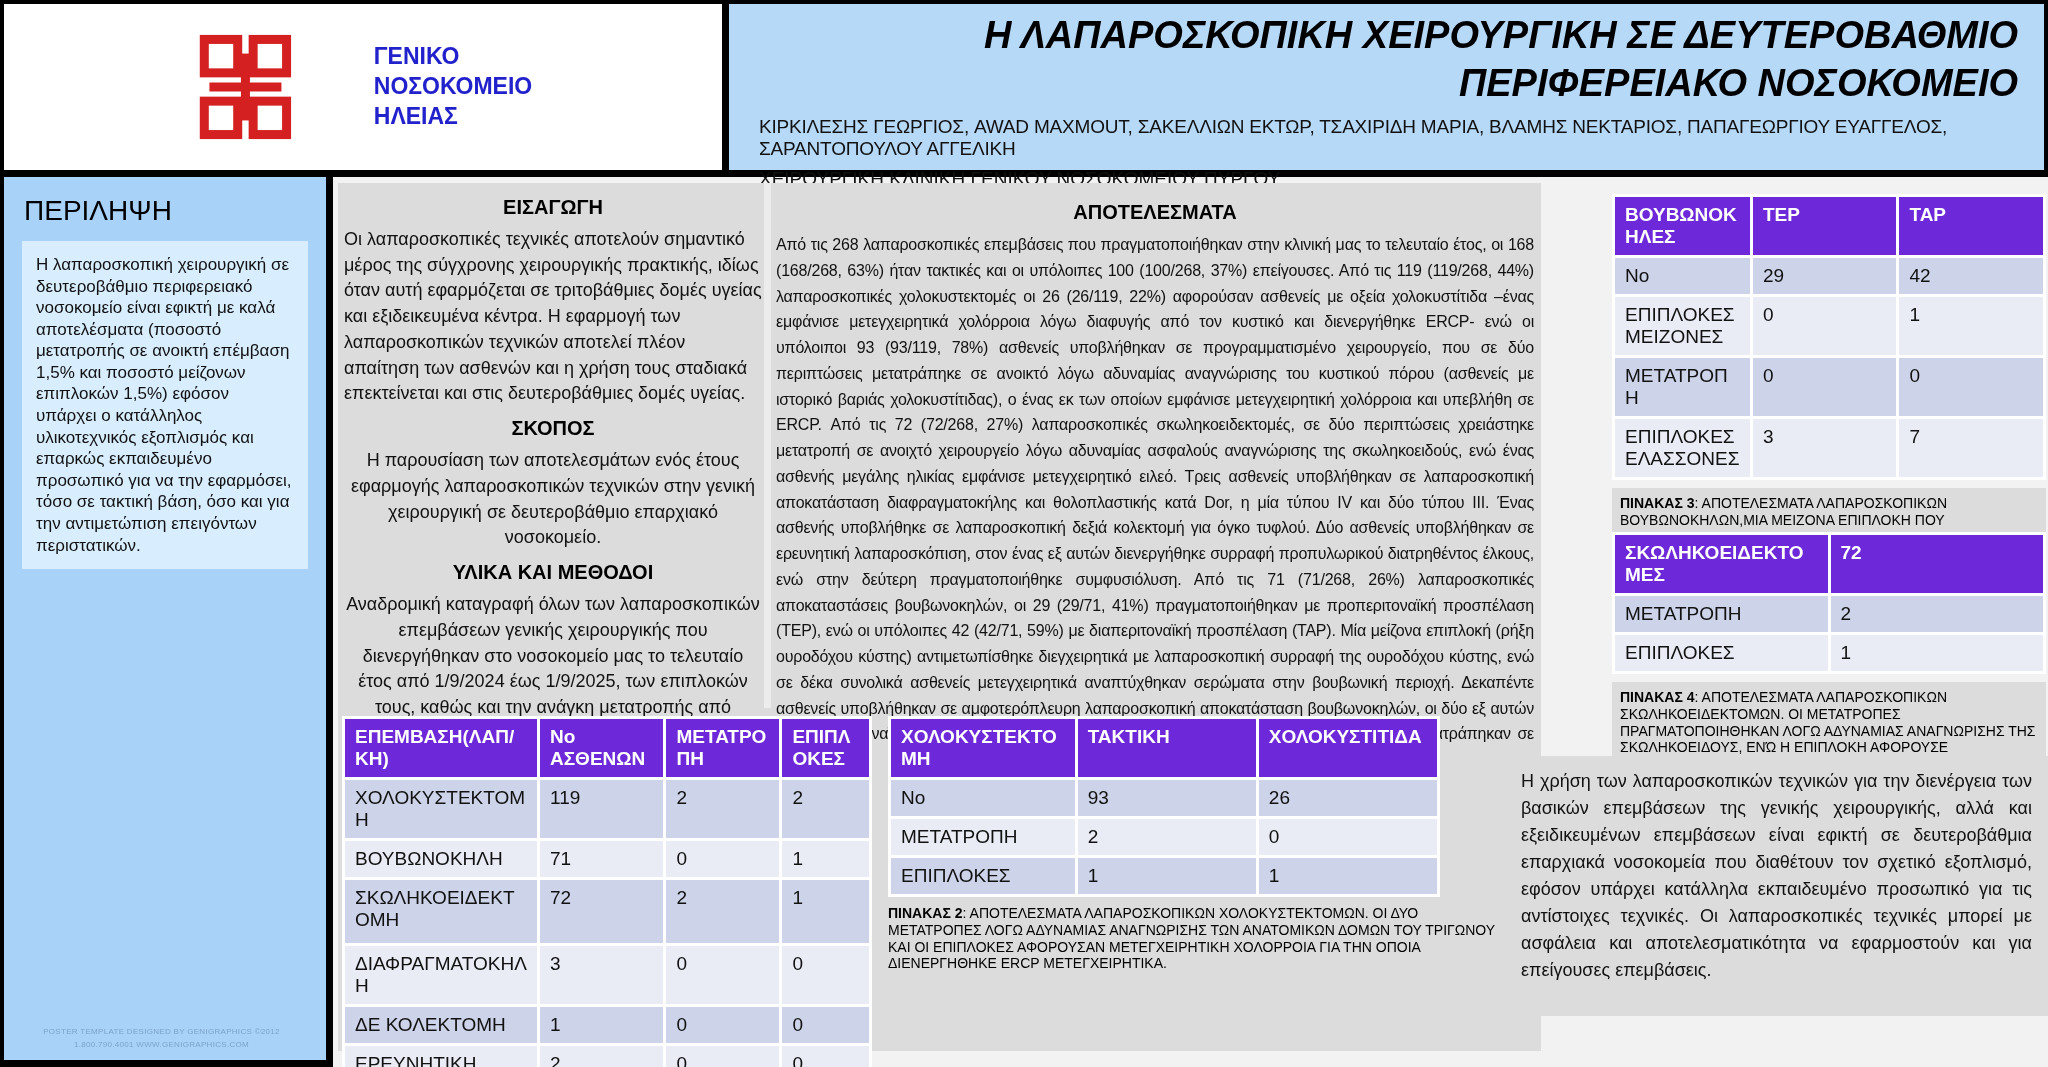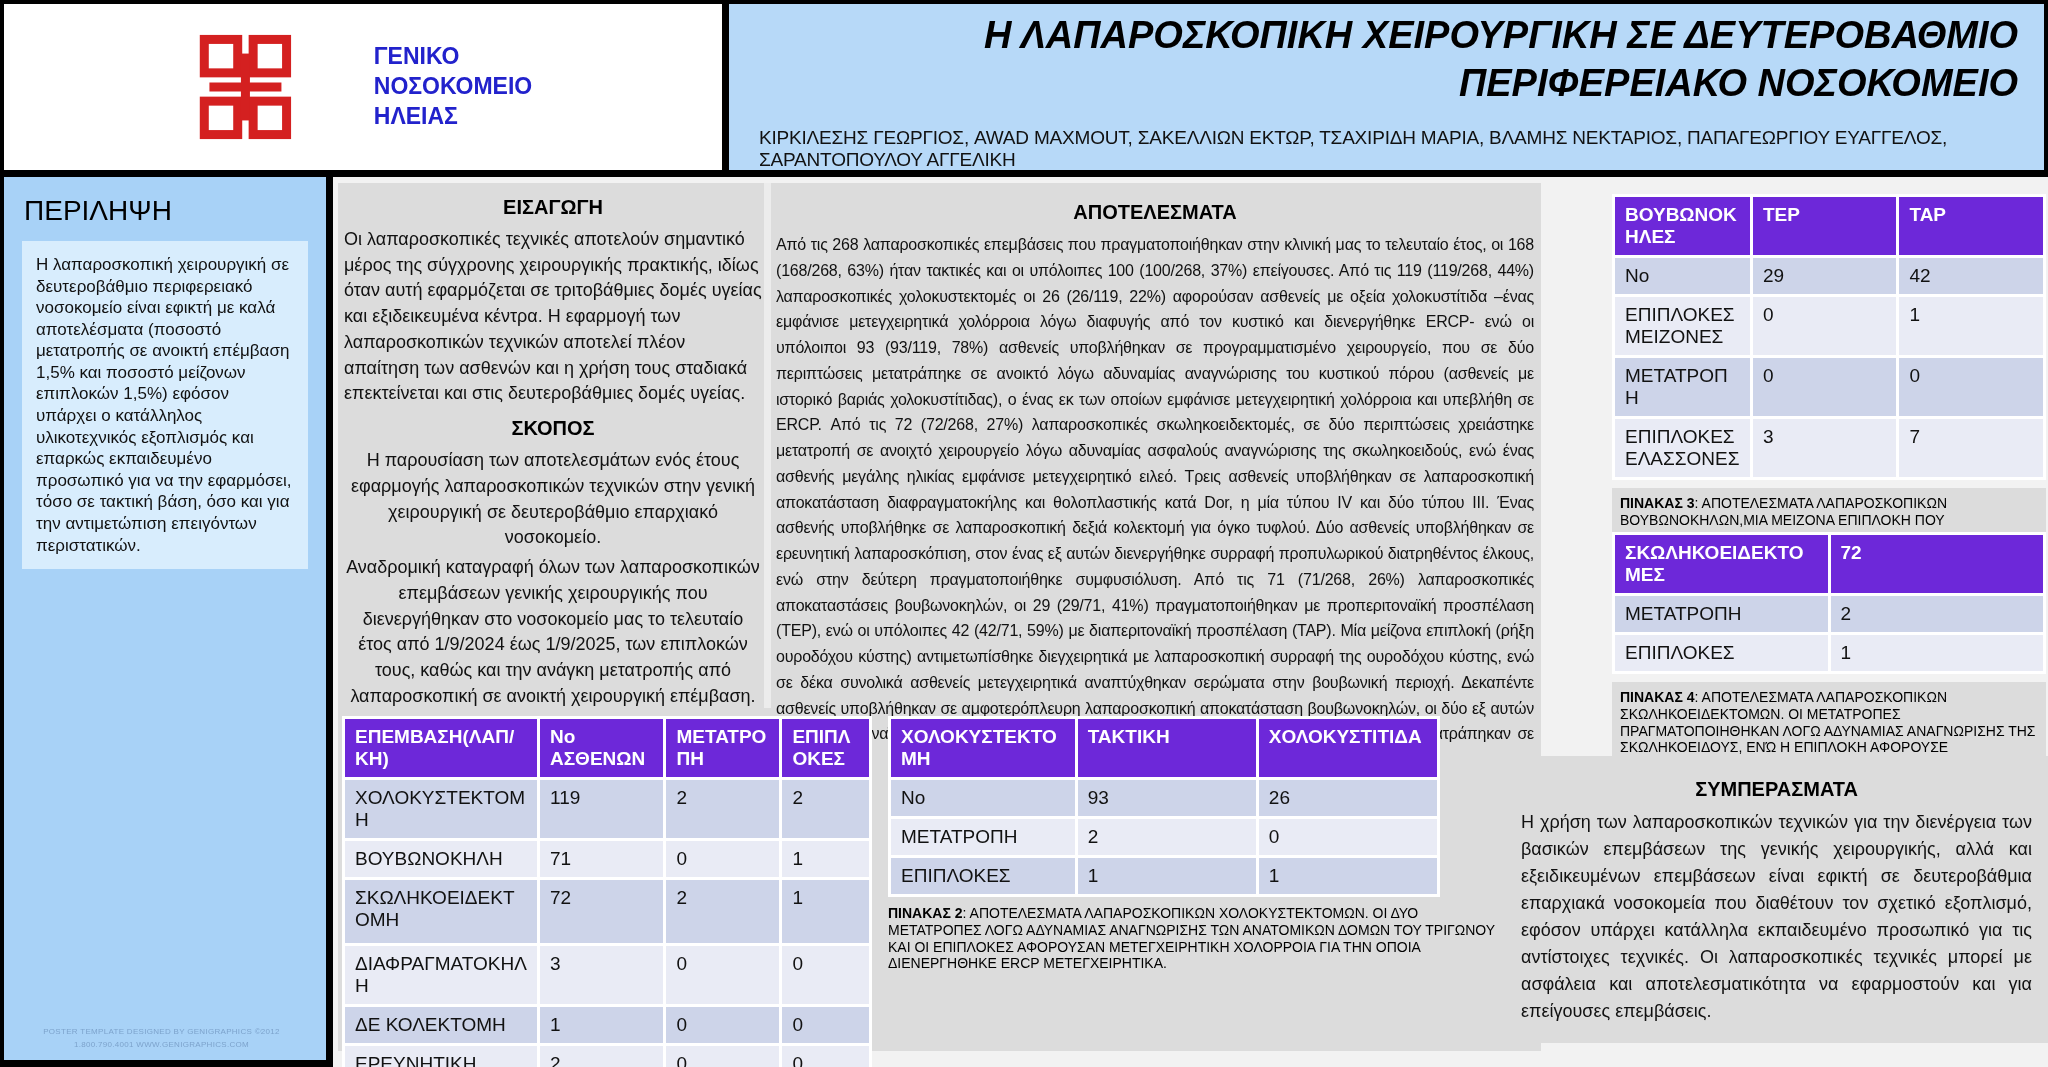--- a/index.html
+++ b/index.html
@@ -20,21 +20,21 @@
   }
   .logo-glyph{ width:108px; height:108px; flex:0 0 auto; }
   .hospital-name{ color:#2222cc; font-weight:bold; font-size:23px; line-height:1.3;margin-left:48px; }
   .hospital-name span{ display:block; }
   .title-box{
     flex:1; background:#b7d9f8; border-bottom:7px solid #000;
     padding:8px 30px 4px 30px;
   }
   .poster-title{ text-align:right; font-weight:bold; font-style:italic; font-size:38px; line-height:1.25; color:#000; }
   .poster-title span{ display:block; }
-  .authors{ font-size:19px; margin-top:20px; letter-spacing:-0.2px; }
+  .authors{ font-size:19px; margin-top:9px; letter-spacing:-0.2px; }
   .affiliation{ font-size:19px; margin-top:8px; }
   .edge-right{ position:absolute; right:0; top:0; width:4px; height:173px; background:#000; }
 
   
   .summary-col{
     position:absolute; left:0; top:173px; width:329px; bottom:0;
     background:#a8d2f7; border-right:7px solid #000; border-bottom:7px solid #000;
   }
   .summary-heading{ font-size:28px; font-weight:400; margin:18px 0 14px 20px; color:#000; }
   .summary-box{
@@ -144,20 +144,21 @@
   </aside>
 
   <div class="main-panel"></div>
   <div class="gutter-strip"></div>
 
   <div class="col-intro">
     <h3 class="sec">ΕΙΣΑΓΩΓΗ</h3>
     <p class="p-left">Οι λαπαροσκοπικές τεχνικές αποτελούν σημαντικό μέρος της σύγχρονης χειρουργικής πρακτικής, ιδίως όταν αυτή εφαρμόζεται σε τριτοβάθμιες δομές υγείας και εξιδεικευμένα κέντρα. Η εφαρμογή των λαπαροσκοπικών τεχνικών αποτελεί πλέον απαίτηση των ασθενών και η χρήση τους σταδιακά επεκτείνεται και στις δευτεροβάθμιες δομές υγείας.</p>
     <h3 class="sec">ΣΚΟΠΟΣ</h3>
     <p class="p-center">Η παρουσίαση των αποτελεσμάτων ενός έτους εφαρμογής λαπαροσκοπικών τεχνικών στην γενική χειρουργική σε δευτεροβάθμιο επαρχιακό νοσοκομείο.</p>
+    <h3 class="sec">ΥΛΙΚΑ ΚΑΙ ΜΕΘΟΔΟΙ</h3>
     <p class="p-center">Αναδρομική καταγραφή όλων των λαπαροσκοπικών επεμβάσεων γενικής χειρουργικής που διενεργήθηκαν στο νοσοκομείο μας το τελευταίο έτος από 1/9/2024 έως 1/9/2025, των επιπλοκών τους, καθώς και την ανάγκη μετατροπής από λαπαροσκοπική σε ανοικτή χειρουργική επέμβαση.</p>
   </div>
 
   <div class="col-results">
     <h3 class="sec">ΑΠΟΤΕΛΕΣΜΑΤΑ</h3>
     <p>Από τις 268 λαπαροσκοπικές επεμβάσεις που πραγματοποιήθηκαν στην κλινική μας το τελευταίο έτος, οι 168 (168/268, 63%) ήταν τακτικές και οι υπόλοιπες 100 (100/268, 37%) επείγουσες. Από τις 119 (119/268, 44%) λαπαροσκοπικές χολοκυστεκτομές οι 26 (26/119, 22%) αφορούσαν ασθενείς με οξεία χολοκυστίτιδα –ένας εμφάνισε μετεγχειρητικά χολόρροια λόγω διαφυγής από τον κυστικό και διενεργήθηκε ERCP- ενώ οι υπόλοιποι 93 (93/119, 78%) ασθενείς υποβλήθηκαν σε προγραμματισμένο χειρουργείο, που σε δύο περιπτώσεις μετατράπηκε σε ανοικτό λόγω αδυναμίας αναγνώρισης του κυστικού πόρου (ασθενείς με ιστορικό βαριάς χολοκυστίτιδας), ο ένας εκ των οποίων εμφάνισε μετεγχειρητική χολόρροια και υπεβλήθη σε ERCP. Από τις 72 (72/268, 27%) λαπαροσκοπικές σκωληκοειδεκτομές, σε δύο περιπτώσεις χρειάστηκε μετατροπή σε ανοιχτό χειρουργείο λόγω αδυναμίας ασφαλούς αναγνώρισης της σκωληκοειδούς, ενώ ένας ασθενής μεγάλης ηλικίας εμφάνισε μετεγχειρητικό ειλεό. Τρεις ασθενείς υποβλήθηκαν σε λαπαροσκοπική αποκατάσταση διαφραγματοκήλης και θολοπλαστικής κατά Dor, η μία τύπου IV και δύο τύπου III. Ένας ασθενής υποβλήθηκε σε λαπαροσκοπική δεξιά κολεκτομή για όγκο τυφλού. Δύο ασθενείς υποβλήθηκαν σε ερευνητική λαπαροσκόπιση, στον ένας εξ αυτών διενεργήθηκε συρραφή προπυλωρικού διατρηθέντος έλκους, ενώ στην δεύτερη πραγματοποιήθηκε συμφυσιόλυση. Από τις 71 (71/268, 26%) λαπαροσκοπικές αποκαταστάσεις βουβωνοκηλών, οι 29 (29/71, 41%) πραγματοποιήθηκαν με προπεριτοναϊκή προσπέλαση (ΤΕΡ), ενώ οι υπόλοιπες 42 (42/71, 59%) με διαπεριτοναϊκή προσπέλαση (ΤΑΡ). Μία μείζονα επιπλοκή (ρήξη ουροδόχου κύστης) αντιμετωπίσθηκε διεγχειρητικά με λαπαροσκοπική συρραφή της ουροδόχου κύστης, ενώ σε δέκα συνολικά ασθενείς μετεγχειρητικά αναπτύχθηκαν σερώματα στην βουβωνική περιοχή. Δεκαπέντε ασθενείς υποβλήθηκαν σε αμφοτερόπλευρη λαπαροσκοπική αποκατάσταση βουβωνοκηλών, οι δύο εξ αυτών με προπεριτοναϊκή προσπέλαση. Συνολικά 4 (4/268, 1,5%) λαπαροσκοπικές επεμβάσεις μετατράπηκαν σε ανοικτές.</p>
   </div>
 
   <div class="t1-wrap">
     <table class="t">
@@ -318,17 +319,16 @@
           <td>1</td>
         </tr>
       </tbody>
     </table>
     <div class="caption caption-boxed">
       <b>ΠΙΝΑΚΑΣ 4</b><span>: ΑΠΟΤΕΛΕΣΜΑΤΑ ΛΑΠΑΡΟΣΚΟΠΙΚΩΝ ΣΚΩΛΗΚΟΕΙΔΕΚΤΟΜΩΝ. ΟΙ ΜΕΤΑΤΡΟΠΕΣ ΠΡΑΓΜΑΤΟΠΟΙΗΘΗΚΑΝ ΛΟΓΩ ΑΔΥΝΑΜΙΑΣ ΑΝΑΓΝΩΡΙΣΗΣ ΤΗΣ ΣΚΩΛΗΚΟΕΙΔΟΥΣ, ΕΝΏ Η ΕΠΙΠΛΟΚΗ ΑΦΟΡΟΥΣΕ ΜΕΤΕΓΧΕΙΡΗΤΙΚΟ ΕΙΛΕΟ ΣΕ ΗΛΙΚΙΩΜΕΝΟ ΑΣΘΕΝΗ.</span>
     </div>
   </div>
 
   <div class="conclusions">
-    <h3 class="sec">ΣΥΜΠΕΡΑΣΜΑΤΑ</h3>
     <p>Η χρήση των λαπαροσκοπικών τεχνικών για την διενέργεια των βασικών επεμβάσεων της γενικής χειρουργικής, αλλά και εξειδικευμένων επεμβάσεων είναι εφικτή σε δευτεροβάθμια επαρχιακά νοσοκομεία που διαθέτουν τον σχετικό εξοπλισμό, εφόσον υπάρχει κατάλληλα εκπαιδευμένο προσωπικό για τις αντίστοιχες τεχνικές. Οι λαπαροσκοπικές τεχνικές μπορεί με ασφάλεια και αποτελεσματικότητα να εφαρμοστούν και για επείγουσες επεμβάσεις.</p>
   </div>
 
 </div>
 
 </body></html>

